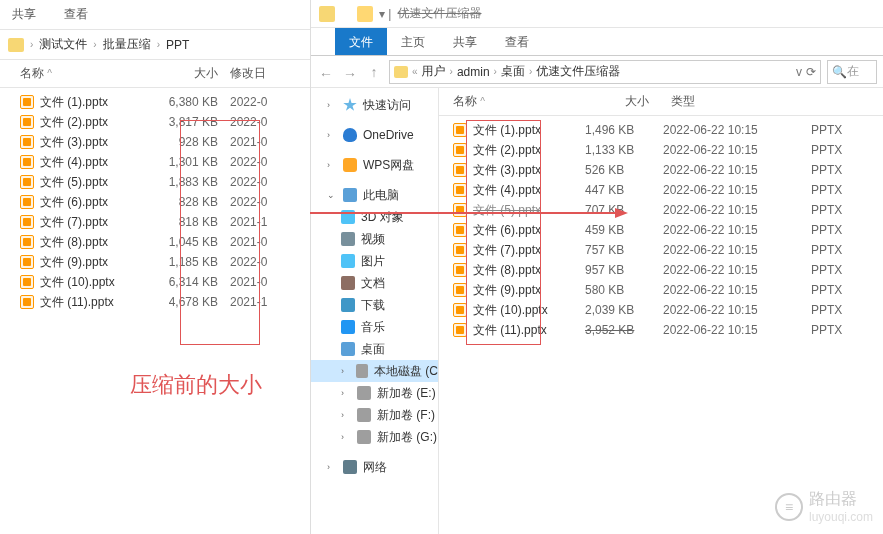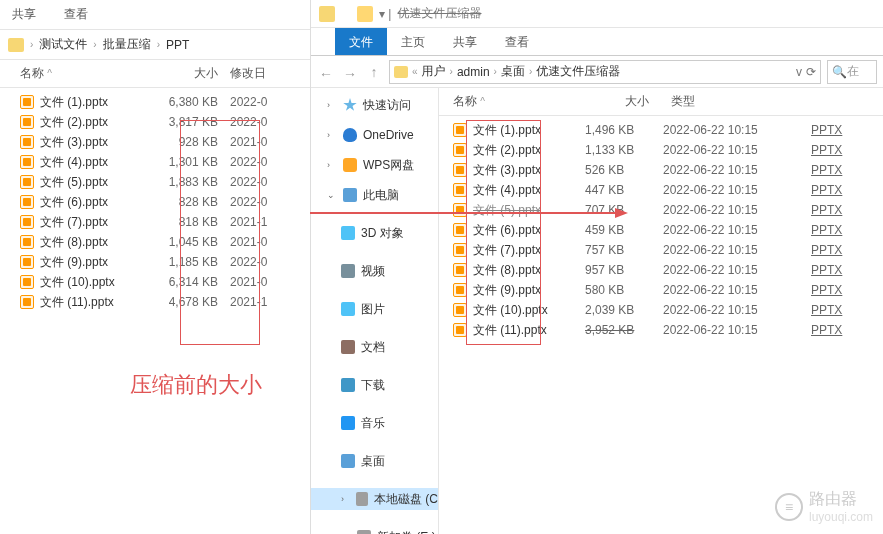--- a/index.html
+++ b/index.html
@@ -34,21 +34,21 @@
 .tab { padding: 6px 14px; color: #555; font-size: 12px; cursor: pointer; }
 .tab.active { background: #1979ca; color: #fff; }
 .nav-row { display: flex; align-items: center; height: 32px; border-bottom: 1px solid #e5e5e5; padding: 0 6px; gap: 6px; }
 .nav-arrow { width: 18px; height: 18px; display: flex; align-items: center; justify-content: center; color: #999; font-size: 14px; }
 .address-bar { flex: 1; display: flex; align-items: center; border: 1px solid #ccc; height: 24px; padding: 0 4px; gap: 4px; }
 .address-bar .folder-icon { width: 14px; height: 12px; }
 .search-box { width: 50px; border: 1px solid #ccc; height: 24px; display: flex; align-items: center; padding: 0 4px; color: #999; }
 .right-body { display: flex; height: calc(100% - 88px); }
 .nav-pane { width: 128px; border-right: 1px solid #e5e5e5; padding: 6px 0; overflow: hidden; }
 .nav-item { display: flex; align-items: center; height: 22px; padding-left: 16px; gap: 6px; color: #333; font-size: 12px; cursor: pointer; white-space: nowrap; }
-.nav-item.indent { padding-left: 30px; margin-top: 16px; }
+.nav-item.indent { padding-left: 30px; }
 .nav-item.selected { background: #cce8ff; }
 .nav-tree-chevron { width: 10px; font-size: 9px; color: #666; }
 .nav-icon { width: 14px; height: 14px; display: inline-block; }
 .nav-icon.star { background: #69b7e6; clip-path: polygon(50% 0,61% 35%,98% 35%,68% 57%,79% 91%,50% 70%,21% 91%,32% 57%,2% 35%,39% 35%); }
 .nav-icon.cloud { background: #2b7cd3; border-radius: 50% 50% 40% 40%; }
 .nav-icon.wps { background: #ffa726; border-radius: 3px; }
 .nav-icon.pc { background: #5aa0d8; border-radius: 2px; }
 .nav-icon.cube { background: #4fc3f7; border-radius: 2px; }
 .nav-icon.film { background: #78909c; border-radius: 2px; }
 .nav-icon.pic { background: #4fc3f7; border-radius: 2px; }
@@ -62,21 +62,21 @@
 .right-header { display: flex; align-items: center; height: 28px; border-bottom: 1px solid #e5e5e5; padding-left: 14px; color: #555; }
 .right-header .col-name { width: 132px; }
 .right-header .col-size { width: 78px; text-align: right; padding-right: 14px; }
 .right-header .col-date { width: 140px; }
 .right-header .col-type { flex: 1; padding-left: 8px; }
 .right-files { padding: 4px 0; }
 .right-row { display: flex; align-items: center; height: 20px; padding-left: 14px; }
 .right-row .col-name { width: 132px; display: flex; align-items: center; gap: 6px; overflow: hidden; white-space: nowrap; }
 .right-row .col-size { width: 78px; text-align: left; padding-right: 14px; color: #666; }
 .right-row .col-date { width: 140px; color: #666; }
-.right-row .col-type { flex: 1; color: #666; padding-left: 8px; text-decoration: underline; }
+.right-row .col-type { flex: 1; color: #666; padding-left: 8px; }
 .size-box-right { position: absolute; left: 155px; top: 120px; width: 75px; height: 225px; border: 1px solid #e05555; pointer-events: none; }
 .watermark { position: absolute; right: 10px; bottom: 10px; color: #ccc; font-size: 16px; display: flex; align-items: center; gap: 6px; }
 .wm-icon { width: 28px; height: 28px; border: 2px solid #ccc; border-radius: 50%; display: flex; align-items: center; justify-content: center; font-size: 14px; }
 .wm-sub { font-size: 12px; color: #ddd; display: block; }
 .strike { text-decoration: line-through; color: #888; }
 </style>
 </head>
 <body>
 
 <div class="left-window">

